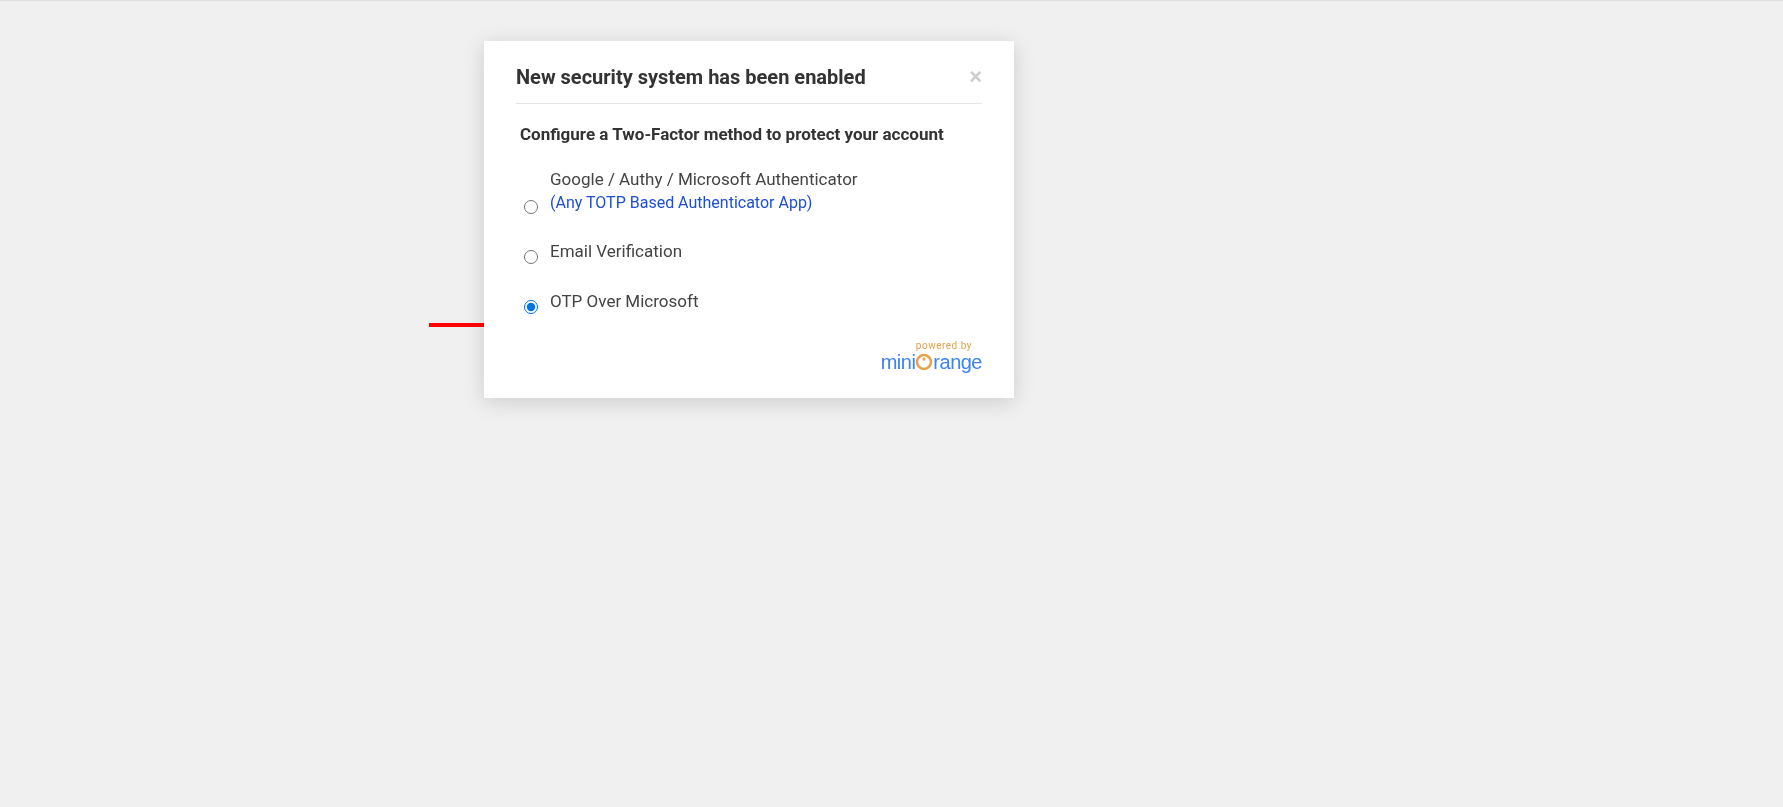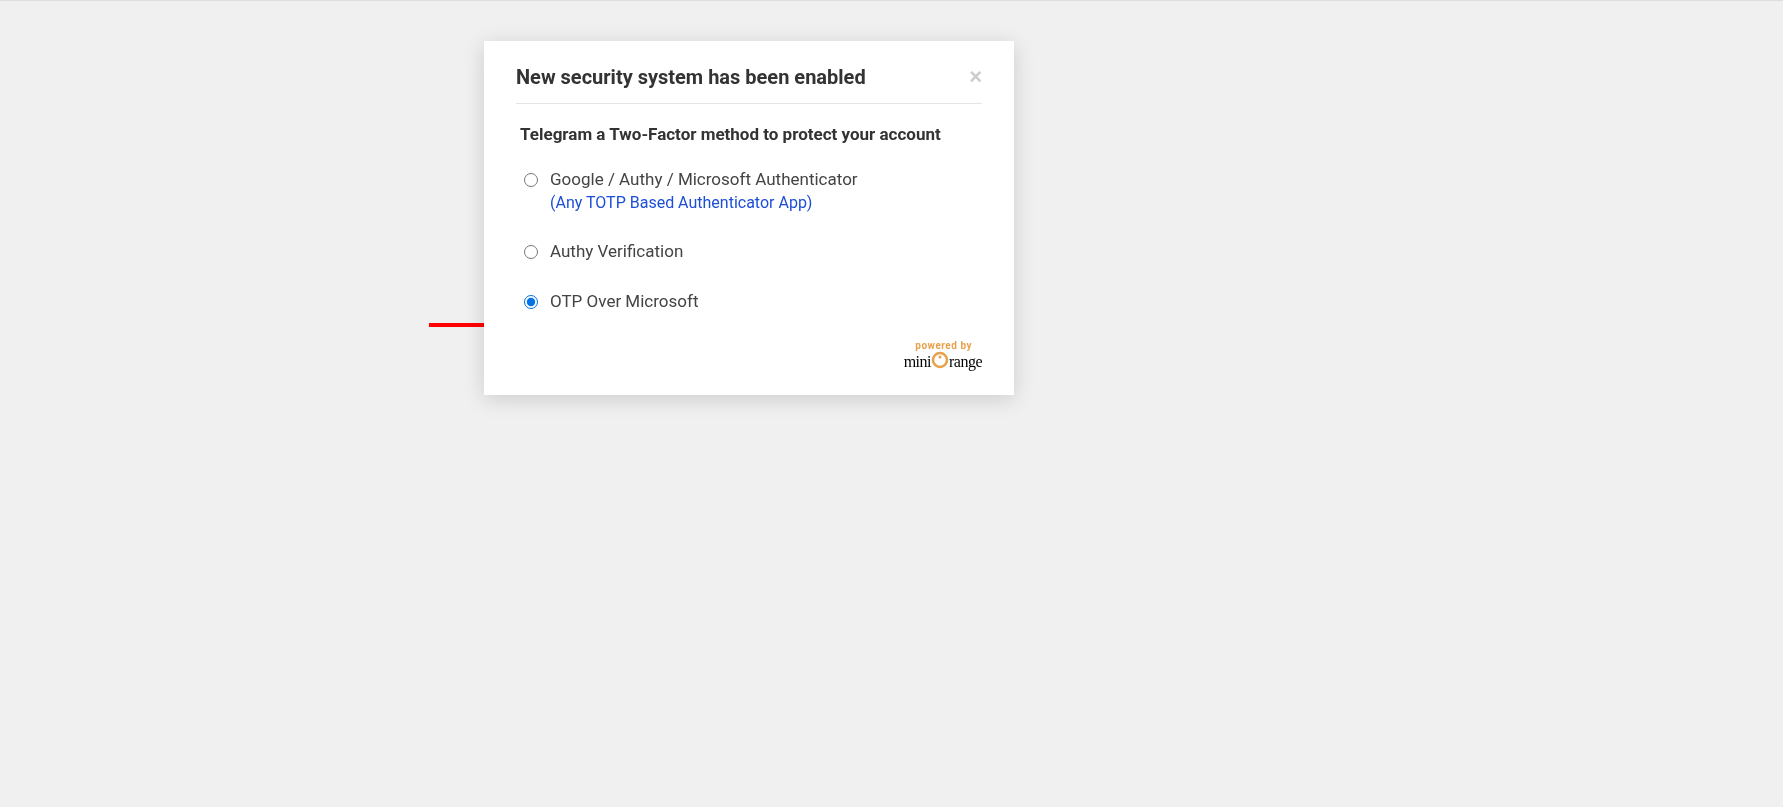--- a/index.html
+++ b/index.html
@@ -59,21 +59,21 @@
       margin-bottom: 24px;
       padding-left: 4px;
     }
     
     .radio-group {
       padding-left: 8px;
     }
     
     .radio-option {
       display: flex;
-      align-items: flex-start;
+      align-items: flex-end;
       margin-bottom: 26px;
     }
     
     .radio-option input[type="radio"] {
       margin-top: 5px;
       margin-right: 12px;
       width: 14px;
       height: 14px;
       cursor: pointer;
       accent-color: #0073e6;
@@ -93,33 +93,33 @@
     }
     
     .footer {
       text-align: right;
       margin-top: 10px;
     }
     
     .powered-by {
       font-size: 10px;
       color: #e8a04a;
-      font-weight: 700;
+      font-weight: 400;
       letter-spacing: 0.5px;
       display: block;
       text-align: right;
       margin-right: 10px;
     }
     
     .logo {
-      font-size: 16px;
-      color: #000000;
+      font-size: 20px;
+      color: #3b82f6;
       font-weight: 500;
       letter-spacing: -0.5px;
-      font-family: Liberation Serif, serif;
+      font-family: Liberation Sans, sans-serif;
     }
     
     .logo-o {
       color: #e8a04a;
       font-weight: bold;
     }
     
     .arrow {
       position: absolute;
       left: 427px;
@@ -138,35 +138,35 @@
   </defs>
   <line x1="2" y1="10" x2="108" y2="10" stroke="#ff0000" stroke-width="4" marker-end="url(#arrowhead)"></line>
 </svg>
 
 <div class="modal">
   <div class="modal-header">
     <h2 class="modal-title">New security system has been enabled</h2>
     <button class="close-btn">×</button>
   </div>
 
-  <div class="subtitle">Telegram a Two-Factor method to protect your account</div>
+  <div class="subtitle">Configure a Two-Factor method to protect your account</div>
 
   <div class="radio-group">
 
     <label class="radio-option">
       <input type="radio" name="tfa" style="">
       <span class="radio-label">
         <span>Google / Authy / Microsoft Authenticator</span>
         <span class="radio-sublabel">(Any TOTP Based Authenticator App)</span>
       </span>
     </label>
 
     <label class="radio-option">
       <input type="radio" name="tfa" style="">
-      <span class="radio-label">Authy Verification</span>
+      <span class="radio-label">Email Verification</span>
     </label>
 
 
     <label class="radio-option">
       <input type="radio" name="tfa" checked="" style="">
       <span class="radio-label">OTP Over Microsoft</span>
     </label>
 
 
 

